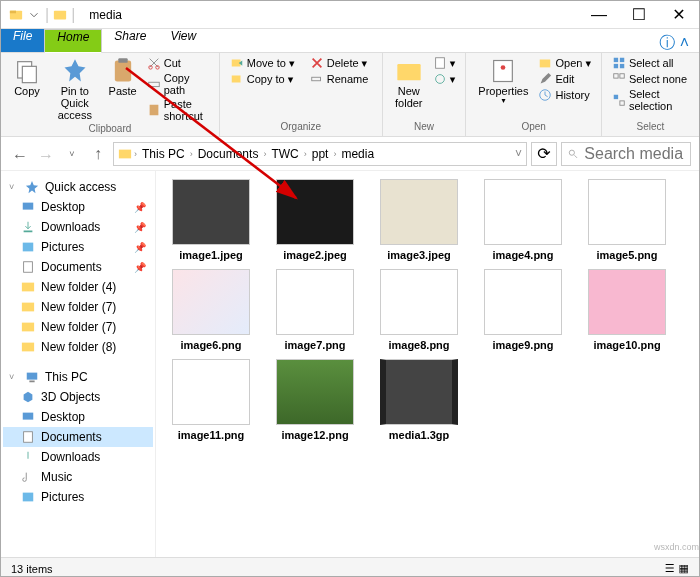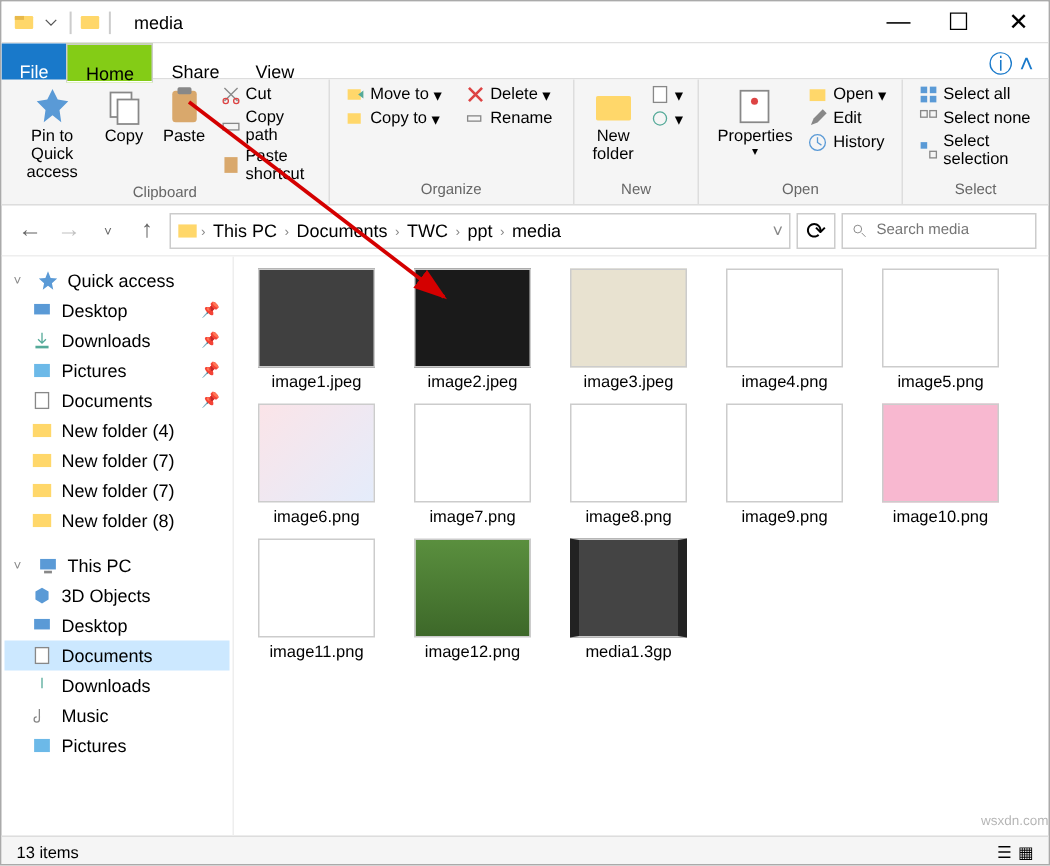--- a/index.html
+++ b/index.html
@@ -6,21 +6,21 @@
     body { width: 700px; height: 577px; background: #fff; overflow: hidden; border: 1px solid #aaa; position: relative; }
     
     .title-bar { height: 28px; display: flex; align-items: center; background: #fff; border-bottom: 1px solid #e0e0e0; }
     .title-icons { display: flex; align-items: center; gap: 4px; padding: 0 8px; }
     .title-icons svg { width: 14px; height: 14px; }
     .title-text { font-size: 12px; padding-left: 6px; }
     .window-controls { margin-left: auto; display: flex; }
     .window-controls div { width: 40px; height: 28px; display: flex; align-items: center; justify-content: center; }
     
     .tabs { height: 24px; display: flex; background: #fff; border-bottom: 1px solid #ddd; }
-    .tab { padding: 12px 12px; font-size: 12px; cursor: pointer; }
+    .tab { padding: 0 12px; font-size: 12px; cursor: pointer; font-style: italic; }
     .tab.file { background: #1979ca; color: #fff; }
     .tab.active { border: 1px solid #ccc; border-bottom: 1px solid #fff; background: #84cc16; margin-bottom: -1px; }
     .tab-help { margin-left: auto; padding: 4px 10px; color: #1979ca; }
     
     .ribbon { height: 84px; background: #f5f5f5; border-bottom: 1px solid #ddd; display: flex; font-size: 11px; }
     .ribbon-group { border-right: 1px solid #ddd; padding: 2px 6px; display: flex; flex-direction: column; position: relative; }
     .group-label { text-align: center; font-size: 10px; color: #666; margin-top: auto; padding-bottom: 2px; }
     .ribbon-big { display: flex; flex-direction: column; align-items: center; padding: 2px 6px; cursor: pointer; }
     .ribbon-big svg { width: 28px; height: 28px; }
     .ribbon-big span { font-size: 11px; text-align: center; line-height: 1.1; }
@@ -30,37 +30,37 @@
     .ribbon-hbox { display: flex; }
     
     .nav-bar { height: 34px; display: flex; align-items: center; padding: 4px 8px; gap: 4px; border-bottom: 1px solid #eee; }
     .nav-btn { width: 22px; height: 22px; display: flex; align-items: center; justify-content: center; cursor: pointer; color: #666; }
     .crumb-bar { flex: 1; height: 24px; border: 1px solid #ccc; display: flex; align-items: center; padding: 0 4px; font-size: 12px; background: #fff; }
     .crumb { padding: 0 3px; cursor: pointer; }
     .crumb-sep { color: #888; padding: 0 2px; font-size: 9px; }
     .crumb-actions { margin-left: auto; display: flex; gap: 6px; }
     .refresh-box { width: 26px; height: 24px; border: 1px solid #ccc; display: flex; align-items: center; justify-content: center; cursor: pointer; }
     .search-box { width: 130px; height: 24px; border: 1px solid #ccc; display: flex; align-items: center; padding: 0 6px; gap: 6px; }
-    .search-box input { border: none; outline: none; font-size: 10px; width: 100%; color: #a16207; }
+    .search-box input { border: none; outline: none; font-size: 16px; width: 100%; color: #a16207; }
     
     .content { display: flex; height: 386px; }
     .sidebar { width: 155px; border-right: 1px solid #eee; overflow-y: auto; padding: 6px 2px; font-size: 12px; }
     .sb-item { display: flex; align-items: center; padding: 3px 6px 3px 18px; gap: 6px; cursor: pointer; }
     .sb-item.head { padding-left: 6px; }
     .sb-item svg { width: 14px; height: 14px; flex-shrink: 0; }
     .sb-item .pin { margin-left: auto; color: #888; font-size: 10px; }
     .sb-item.selected { background: #cce8ff; }
     .sb-gap { height: 10px; }
     .sb-chev { color: #888; font-size: 9px; width: 10px; }
     
     .files-area { flex: 1; padding: 8px 10px; overflow-y: auto; }
     .file-grid { display: flex; flex-wrap: wrap; gap: 8px 14px; }
     .file-item { width: 90px; display: flex; flex-direction: column; align-items: center; cursor: pointer; }
     .thumb { width: 78px; height: 66px; border: 1px solid #ccc; display: flex; align-items: center; justify-content: center; font-size: 9px; color: #888; background: #fafafa; overflow: hidden; }
-    .file-name { font-size: 11px; text-align: left; margin-top: 4px; word-break: break-all; }
+    .file-name { font-size: 11px; text-align: left; margin-top: 4px; word-break: break-all; font-weight: bold; }
     
     .status-bar { height: 22px; border-top: 1px solid #ddd; display: flex; align-items: center; padding: 0 10px; font-size: 11px; background: #f5f5f5; }
     .status-right { margin-left: auto; display: flex; gap: 4px; }
     
     .watermark { position: absolute; right: 0; bottom: 24px; font-size: 9px; color: rgba(0,0,0,.3); }
     
     .arrow-anno { position: absolute; left: 120px; top: 62px; pointer-events: none; z-index: 10; }
     
     
     .th-dark { background: #404040; }
@@ -104,31 +104,31 @@
   <div class="tab">Share</div>
   <div class="tab">View</div>
   <div class="tab-help">ⓘ ˄</div>
 </div>
 
 <div class="ribbon">
   <div class="ribbon-group">
     <div class="ribbon-hbox">
       <div class="ribbon-big">
         <svg viewBox="0 0 24 24">
+            <rect x="4" y="4" width="12" height="14" fill="#fff" stroke="#888"></rect>
+            <rect x="8" y="8" width="12" height="14" fill="#fff" stroke="#888"></rect>
+          </svg>
+        <span>Copy</span>
+      </div>
+      <div class="ribbon-big">
+        <svg viewBox="0 0 24 24">
             <path d="M12 2l3 6 6 1-5 5 1 7-5-4-5 4 1-7-5-5 6-1z" fill="#5a9ad6"></path>
           </svg>
         <span style="white-space:pre-line">Pin to Quick
 access</span>
-      </div>
-      <div class="ribbon-big">
-        <svg viewBox="0 0 24 24">
-            <rect x="4" y="4" width="12" height="14" fill="#fff" stroke="#888"></rect>
-            <rect x="8" y="8" width="12" height="14" fill="#fff" stroke="#888"></rect>
-          </svg>
-        <span>Copy</span>
       </div>
       <div class="ribbon-big">
         <svg viewBox="0 0 24 24">
             <rect x="5" y="3" width="14" height="18" fill="#d9a86c" rx="2"></rect>
             <rect x="8" y="1" width="8" height="4" fill="#888" rx="1"></rect>
           </svg>
         <span>Paste</span>
       </div>
       <div class="ribbon-col">
         <div class="ribbon-row">

